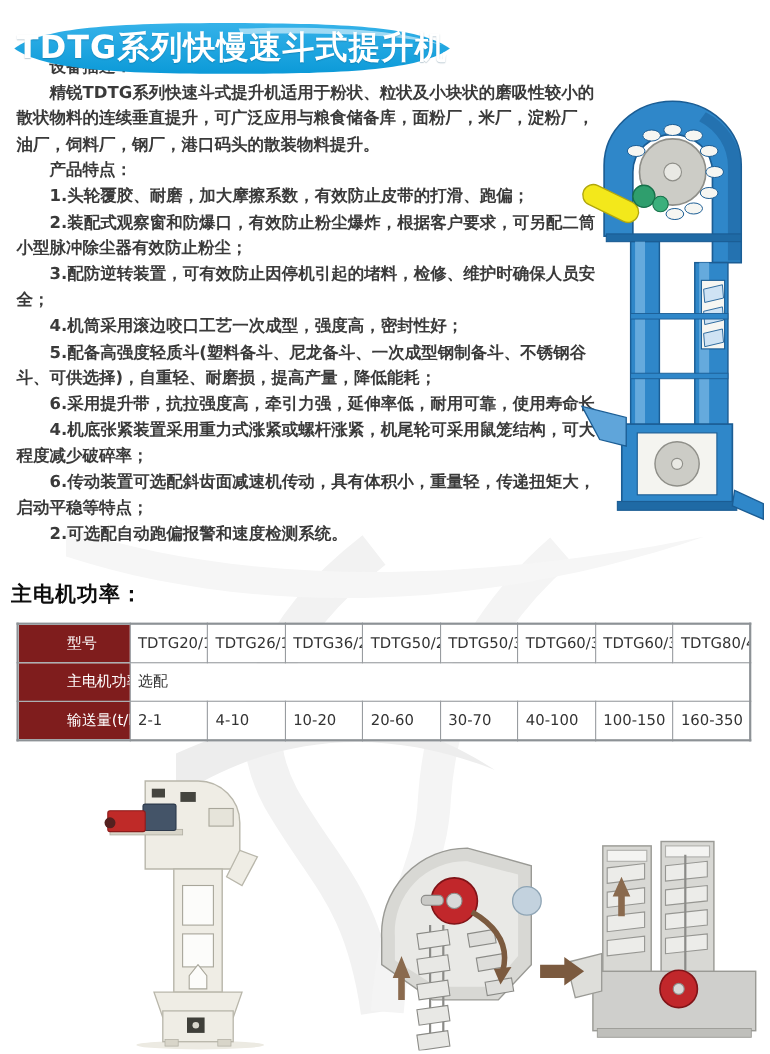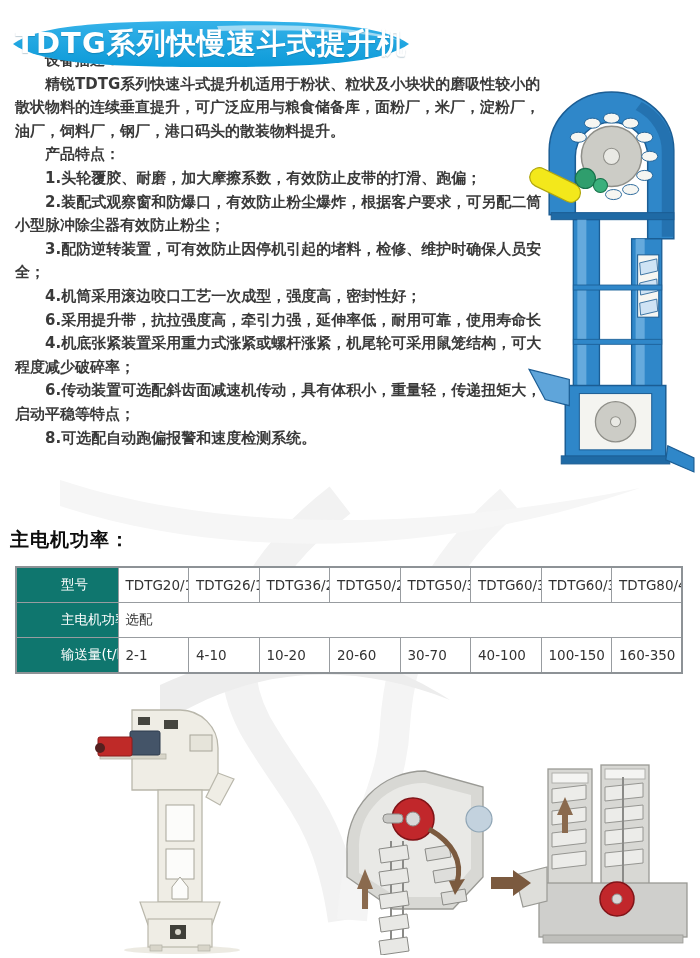--- a/index.html
+++ b/index.html
@@ -21,21 +21,21 @@
   .textcol p{margin:0;text-indent:2em;}
   
   .diagram{left:520px;top:86px;width:180px;height:394px;z-index:1;}
   
   .params-h{left:10px;top:527px;font-size:19px;font-weight:bold;color:#0d0d0d;
             letter-spacing:1px;z-index:1;}
   table.params{position:absolute;left:15px;top:566px;width:668px;z-index:1;
                border-collapse:collapse;table-layout:fixed;font-size:13.5px;border:2px solid #8d9296;}
   table.params td{border:1px solid #989ca0;height:34px;padding:0 3px 0 7px;background:#ffffff;
                   color:#333333;white-space:nowrap;overflow:hidden;}
-  table.params td.lab{background:#0f766e;color:#ffffff;padding-left:44px;}
+  table.params td.lab{background:#7f1d1d;color:#ffffff;padding-left:44px;}
   col.labcol{width:102px;}
   
   .photo{left:70px;top:693px;width:240px;height:262px;z-index:1;}
   .cutaway{left:333px;top:757px;width:367px;height:198px;z-index:1;}
 </style>
 </head>
 <body>
 
 <div class="page">
 
@@ -61,24 +61,25 @@
   </div>
 
   <div class="abs textcol">
     <p>设备描述：</p>
     <p>精锐TDTG系列快速斗式提升机适用于粉状、粒状及小块状的磨吸性较小的散状物料的连续垂直提升，可广泛应用与粮食储备库，面粉厂，米厂，淀粉厂，油厂，饲料厂，钢厂，港口码头的散装物料提升。</p>
     <p>产品特点：</p>
     <p>1.头轮覆胶、耐磨，加大摩擦系数，有效防止皮带的打滑、跑偏；</p>
     <p>2.装配式观察窗和防爆口，有效防止粉尘爆炸，根据客户要求，可另配二筒小型脉冲除尘器有效防止粉尘；</p>
     <p>3.配防逆转装置，可有效防止因停机引起的堵料，检修、维护时确保人员安全；</p>
     <p>4.机筒采用滚边咬口工艺一次成型，强度高，密封性好；</p>
+    <p>5.配备高强度轻质斗(塑料备斗、尼龙备斗、一次成型钢制备斗、不锈钢谷斗、可供选择)，自重轻、耐磨损，提高产量，降低能耗；</p>
     <p>6.采用提升带，抗拉强度高，牵引力强，延伸率低，耐用可靠，使用寿命长</p>
     <p>4.机底张紧装置采用重力式涨紧或螺杆涨紧，机尾轮可采用鼠笼结构，可大程度减少破碎率；</p>
     <p>6.传动装置可选配斜齿面减速机传动，具有体积小，重量轻，传递扭矩大，启动平稳等特点；</p>
-    <p>8.可选配自动跑偏报警和速度检测系统。</p>
+    <p>2.可选配自动跑偏报警和速度检测系统。</p>
   </div>
 
   <svg class="abs diagram" viewBox="0 0 177 392" xmlns="http://www.w3.org/2000/svg">
 
     <path d="M28,128 L28,64 A62,58 0 0 1 152,64 L152,152 L126,152 L126,70 A36,34 0 0 0 54,70 L54,128 Z" fill="#2f87c9" stroke="#1b5d94" stroke-width="1.5"></path>
     <path d="M120,16 A62,58 0 0 1 152,64 L152,150 L140,150 L140,66 A50,47 0 0 0 114,24 Z" fill="#1f6aa5" opacity="0.7"></path>
 
     <circle cx="90" cy="70" r="30" fill="#ccccc6" stroke="#8f8f89" stroke-width="1.5"></circle>
     <circle cx="90" cy="70" r="8" fill="#e9e9e4" stroke="#8f8f89"></circle>
 

